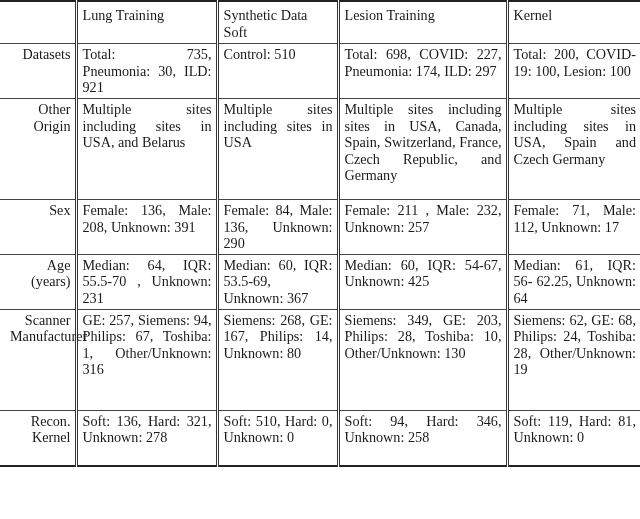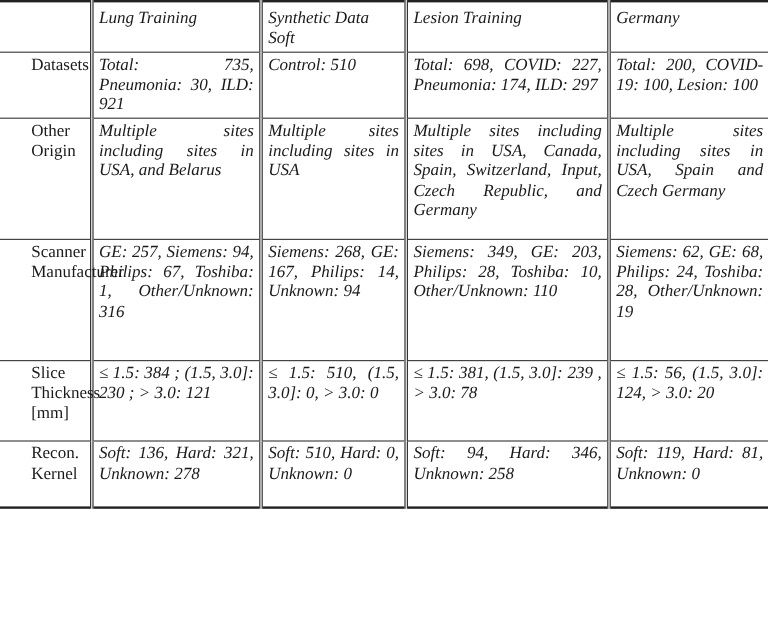--- a/index.html
+++ b/index.html
@@ -37,26 +37,25 @@
     vertical-align: top;
     padding: 2px 4px 2px 5px;
     font-weight: normal;
     text-align: left;
     border-bottom: 1px solid #444;
   }
   th {
     padding-top: 5px;
   }
   td.label, th.label {
-    padding-left: 26px;
-    text-align: left;
+    padding-left: 10px;
+    text-align: right;
   }
   .dbl {
     border-left: 3px double #333;
-    font-style: italic;
   }
   .just {
     text-align: justify;
     text-align-last: left;
     hyphens: manual;
   }
   tr.header-row th { height: 34px; }
   tr.row-datasets td { height: 50px; }
   tr.row-origin td { height: 96px; }
   tr.row-sex td { height: 46px; }
@@ -81,51 +80,58 @@
         <col class="c2">
         <col class="c3">
         <col class="c4">
   </colgroup>
   <thead>
     <tr class="header-row rule-top">
       <th class="label rule-top"></th>
       <th class="dbl rule-top">Lung Training</th>
       <th class="dbl rule-top">Synthetic Data Soft</th>
       <th class="dbl rule-top">Lesion Training</th>
-      <th class="dbl rule-top">Germany</th>
+      <th class="dbl rule-top">Kernel</th>
     </tr>
   </thead>
   <tbody>
     <tr class="row-datasets">
       <td class="label">Datasets</td>
       <td class="dbl just">Total: 735, Pneumonia: 30, ILD: 921</td>
       <td class="dbl just">Control: 510</td>
       <td class="dbl just">Total: 698, COVID: 227, Pneumonia: 174, ILD: 297</td>
       <td class="dbl just">Total: 200, COVID-19: 100, Lesion: 100</td>
     </tr>
     <tr class="row-origin">
       <td class="label">Other Origin</td>
       <td class="dbl just">Multiple sites including sites in USA, and Belarus</td>
       <td class="dbl just">Multiple sites including sites in USA</td>
-      <td class="dbl just">Multiple sites including sites in USA, Canada, Spain, Switzerland, Input, Czech Republic, and Germany</td>
+      <td class="dbl just">Multiple sites including sites in USA, Canada, Spain, Switzerland, France, Czech Republic, and Germany</td>
       <td class="dbl just">Multiple sites including sites in USA, Spain and Czech Germany</td>
+    </tr>
+    <tr class="row-sex">
+      <td class="label">Sex</td>
+      <td class="dbl just">Female: 136, Male: 208, Unknown: 391</td>
+      <td class="dbl just">Female: 84, Male: 136, Unknown: 290</td>
+      <td class="dbl just">Female: 211 , Male: 232, Unknown: 257</td>
+      <td class="dbl just">Female: 71, Male: 112, Unknown: 17</td>
+    </tr>
+    <tr class="row-age">
+      <td class="label">Age (years)</td>
+      <td class="dbl just">Median: 64, IQR: 55.5-70 , Unknown: 231</td>
+      <td class="dbl just">Median: 60, IQR: 53.5-69, Unknown: 367</td>
+      <td class="dbl just">Median: 60, IQR: 54-67, Unknown: 425</td>
+      <td class="dbl just">Median: 61, IQR: 56- 62.25, Unknown: 64</td>
     </tr>
     <tr class="row-scanner">
       <td class="label">Scanner Manufacturer</td>
       <td class="dbl just">GE: 257, Siemens: 94, Philips: 67, Toshiba: 1, Other/Unknown: 316</td>
-      <td class="dbl just">Siemens: 268, GE: 167, Philips: 14, Unknown: 94</td>
-      <td class="dbl just">Siemens: 349, GE: 203, Philips: 28, Toshiba: 10, Other/Unknown: 110</td>
+      <td class="dbl just">Siemens: 268, GE: 167, Philips: 14, Unknown: 80</td>
+      <td class="dbl just">Siemens: 349, GE: 203, Philips: 28, Toshiba: 10, Other/Unknown: 130</td>
       <td class="dbl just">Siemens: 62, GE: 68, Philips: 24, Toshiba: 28, Other/Unknown: 19</td>
-    </tr>
-    <tr class="row-slice">
-      <td class="label">Slice Thickness [mm]</td>
-      <td class="dbl just">≤ 1.5: 384 ; (1.5, 3.0]: 230 ; &gt; 3.0: 121</td>
-      <td class="dbl just">≤ 1.5: 510, (1.5, 3.0]: 0, &gt; 3.0: 0</td>
-      <td class="dbl just">≤ 1.5: 381, (1.5, 3.0]: 239 , &gt; 3.0: 78</td>
-      <td class="dbl just">≤ 1.5: 56, (1.5, 3.0]: 124, &gt; 3.0: 20</td>
     </tr>
     <tr class="row-kernel rule-bottom">
       <td class="label rule-bottom">Recon. Kernel</td>
       <td class="dbl just rule-bottom">Soft: 136, Hard: 321, Unknown: 278</td>
       <td class="dbl just rule-bottom">Soft: 510, Hard: 0, Unknown: 0</td>
       <td class="dbl just rule-bottom">Soft: 94, Hard: 346, Unknown: 258</td>
       <td class="dbl just rule-bottom">Soft: 119, Hard: 81, Unknown: 0</td>
     </tr>
   </tbody>
 </table>

